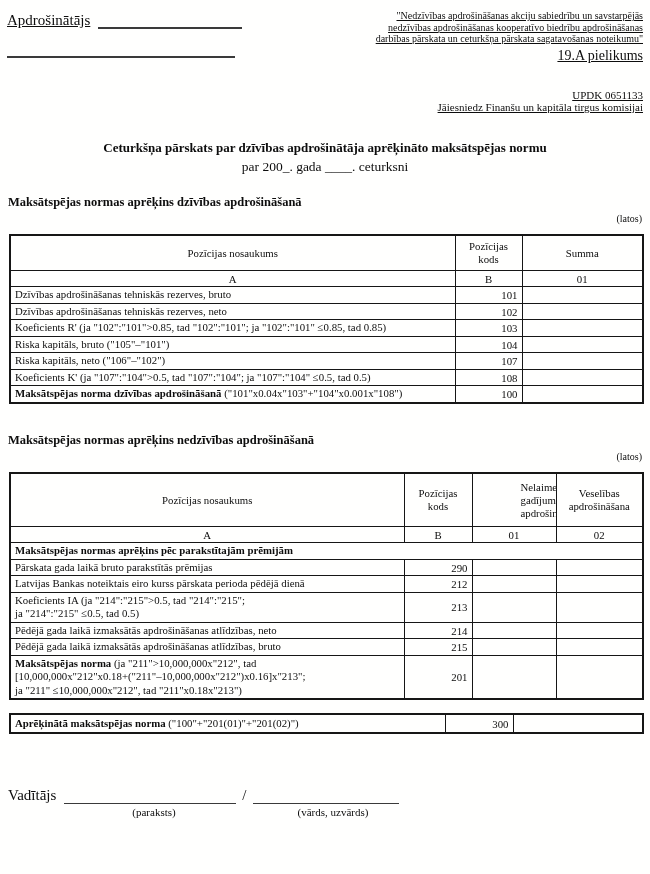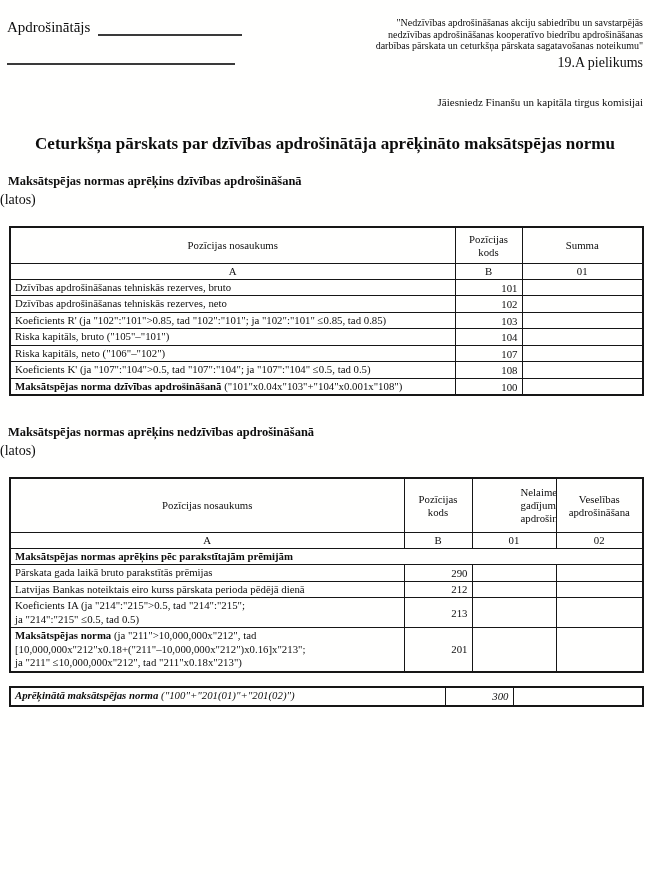--- a/index.html
+++ b/index.html
@@ -1,49 +1,49 @@
 <!DOCTYPE html>
 <html><head>
 <meta charset="utf-8">
 <style>
   html,body { margin:0; padding:0; background:#ffffff; }
   .page {
     position:relative; width:650px; height:874px; background:#fffffe;
     font-family:"Liberation Serif", serif; color:#0d0d0d; overflow:hidden;
   }
   
-  .top { display:flex; justify-content:space-between; padding:17px 7px 0 7px; }
+  .top { display:flex; justify-content:space-between; padding:10px 7px 0 7px;text-decoration:underline; }
   .top-left { width:235px; font-size:15px; padding-top:2px; }
   .insurer-row { display:flex; align-items:flex-end; }
   .fill-line { flex:1; border-bottom:2px solid #3a3a3a; height:14px; margin-left:8px; }
   .fill-line-2 { border-bottom:2px solid #3a3a3a; height:14px; width:228px; margin-top:13px; }
   .top-right { width:390px; text-align:right; }
   .quote { font-size:10px; line-height:11.6px; white-space:pre-line; }
   .annex { font-size:14px; margin-top:3px; }
   .updk-block { font-size:11px; line-height:12.6px; margin-top:25px; }
   
-  .title { text-align:center; font-weight:bold; font-size:17px; margin-top:26px; }
+  .title { text-align:center; font-weight:bold; font-size:13px; margin-top:26px; }
   .subtitle { text-align:center; font-size:13.5px; margin-top:3px; }
   .sec-head { font-size:12.5px; font-weight:bold; margin:20px 0 0 8px; }
   .sec-head.second { margin-top:29px; }
-  .units { font-size:14px; margin:3px 8px 18px 0; }
+  .units { font-size:10px; text-align:right; margin:3px 8px 10px 0; }
   
   table.rpt { border-collapse:collapse; table-layout:fixed; width:633px; margin-left:9px;
               border:2px solid #161616; }
   table.rpt th, table.rpt td { border:1px solid #161616; font-size:10.8px;
               padding:1px 4px; vertical-align:middle; overflow:hidden; }
   table.rpt th { text-align:center; font-weight:normal; line-height:1.2; padding:2px; }
   #life-table thead tr.main { height:36px; }
   #nonlife-table thead tr.main { height:54px; }
   tr.code-row td { height:15px; padding:0 2px; text-align:center; }
   td.c { text-align:right; }
   td.name { white-space:pre-line; line-height:1.25;margin-top:20px; }
   .b { font-weight:bold; }
   table.rpt tbody tr { height:15px; }
-  #total-table { margin-top:13px;font-style:italic; }
+  #total-table { margin-top:13px; }
   #total-table tbody tr { height:19px; }
   
   .sig-area { margin-left:8px; }
   .sig-row { display:flex; align-items:flex-end; font-size:15px; margin-top:53px; }
   .sig-line { border-bottom:1.5px solid #3a3a3a; height:13px; display:inline-block; }
   .w-sig { width:172px; margin-left:8px; }
   .w-name { width:146px; }
   .slash { margin:0 6px; font-size:15px; }
   .sig-caps { display:flex; font-size:11px; margin-top:2px; }
   .cap { text-align:center; }
@@ -62,26 +62,28 @@
         <span class="fill-line"></span>
       </div>
       <div class="fill-line-2"></div>
     </div>
     <div class="top-right">
       <div class="quote">"Nedzīvības apdrošināšanas akciju sabiedrību un savstarpējās
 nedzīvības apdrošināšanas kooperatīvo biedrību apdrošināšanas
 darbības pārskata un ceturkšņa pārskata sagatavošanas noteikumu"</div>
       <div class="annex">19.A pielikums</div>
       <div class="updk-block">
+        <div>UPDK 0651133</div>
         <div>Jāiesniedz Finanšu un kapitāla tirgus komisijai</div>
       </div>
     </div>
   </div>
 
   <div class="title">Ceturkšņa pārskats par dzīvības apdrošinātāja aprēķināto maksātspējas normu</div>
+  <div class="subtitle">par 200_. gada ____. ceturksni</div>
 
   <div class="sec-head">Maksātspējas normas aprēķins dzīvības apdrošināšanā</div>
   <div class="units">(latos)</div>
   <table class="rpt" id="life-table">
     <colgroup>
         <col style="width:445px">
         <col style="width:67px">
         <col style="width:121px">
       </colgroup>
     <thead>
@@ -180,20 +182,32 @@
           <td class="c"></td>
         </tr>
         <tr>
           <td class="name">Koeficients IA (ja "214":"215"&gt;0.5, tad "214":"215";
 ja "214":"215" ≤0.5, tad 0.5)</td>
           <td class="c">213</td>
           <td class="c"></td>
           <td class="c"></td>
         </tr>
         <tr>
+          <td class="name">Pēdējā gada laikā izmaksātās apdrošināšanas atlīdzības, neto</td>
+          <td class="c">214</td>
+          <td class="c"></td>
+          <td class="c"></td>
+        </tr>
+        <tr>
+          <td class="name">Pēdējā gada laikā izmaksātās apdrošināšanas atlīdzības, bruto</td>
+          <td class="c">215</td>
+          <td class="c"></td>
+          <td class="c"></td>
+        </tr>
+        <tr>
           <td class="name"><span class="b">Maksātspējas norma </span>(ja "211"&gt;10,000,000x"212", tad
 [10,000,000x"212"x0.18+("211"–10,000,000x"212")x0.16]x"213";
 ja "211" ≤10,000,000x"212", tad "211"x0.18x"213")</td>
           <td class="c">201</td>
           <td class="c"></td>
           <td class="c"></td>
         </tr>
       </tbody>
   </table>
 
@@ -205,14 +219,27 @@
       </colgroup>
     <tbody>
         <tr>
           <td class="name"><span class="b">Aprēķinātā maksātspējas norma </span>("100"+"201(01)"+"201(02)")</td>
           <td class="c">300</td>
           <td class="c"></td>
         </tr>
       </tbody>
   </table>
 
+  <div class="sig-area">
+    <div class="sig-row">
+      <span>Vadītājs</span>
+      <span class="sig-line w-sig"></span>
+      <span class="slash">/</span>
+      <span class="sig-line w-name"></span>
+    </div>
+    <div class="sig-caps">
+      <span class="cap cap-sig">(paraksts)</span>
+      <span class="cap cap-name">(vārds, uzvārds)</span>
+    </div>
+
+  </div>
 
 </div>
 
 </body></html>

